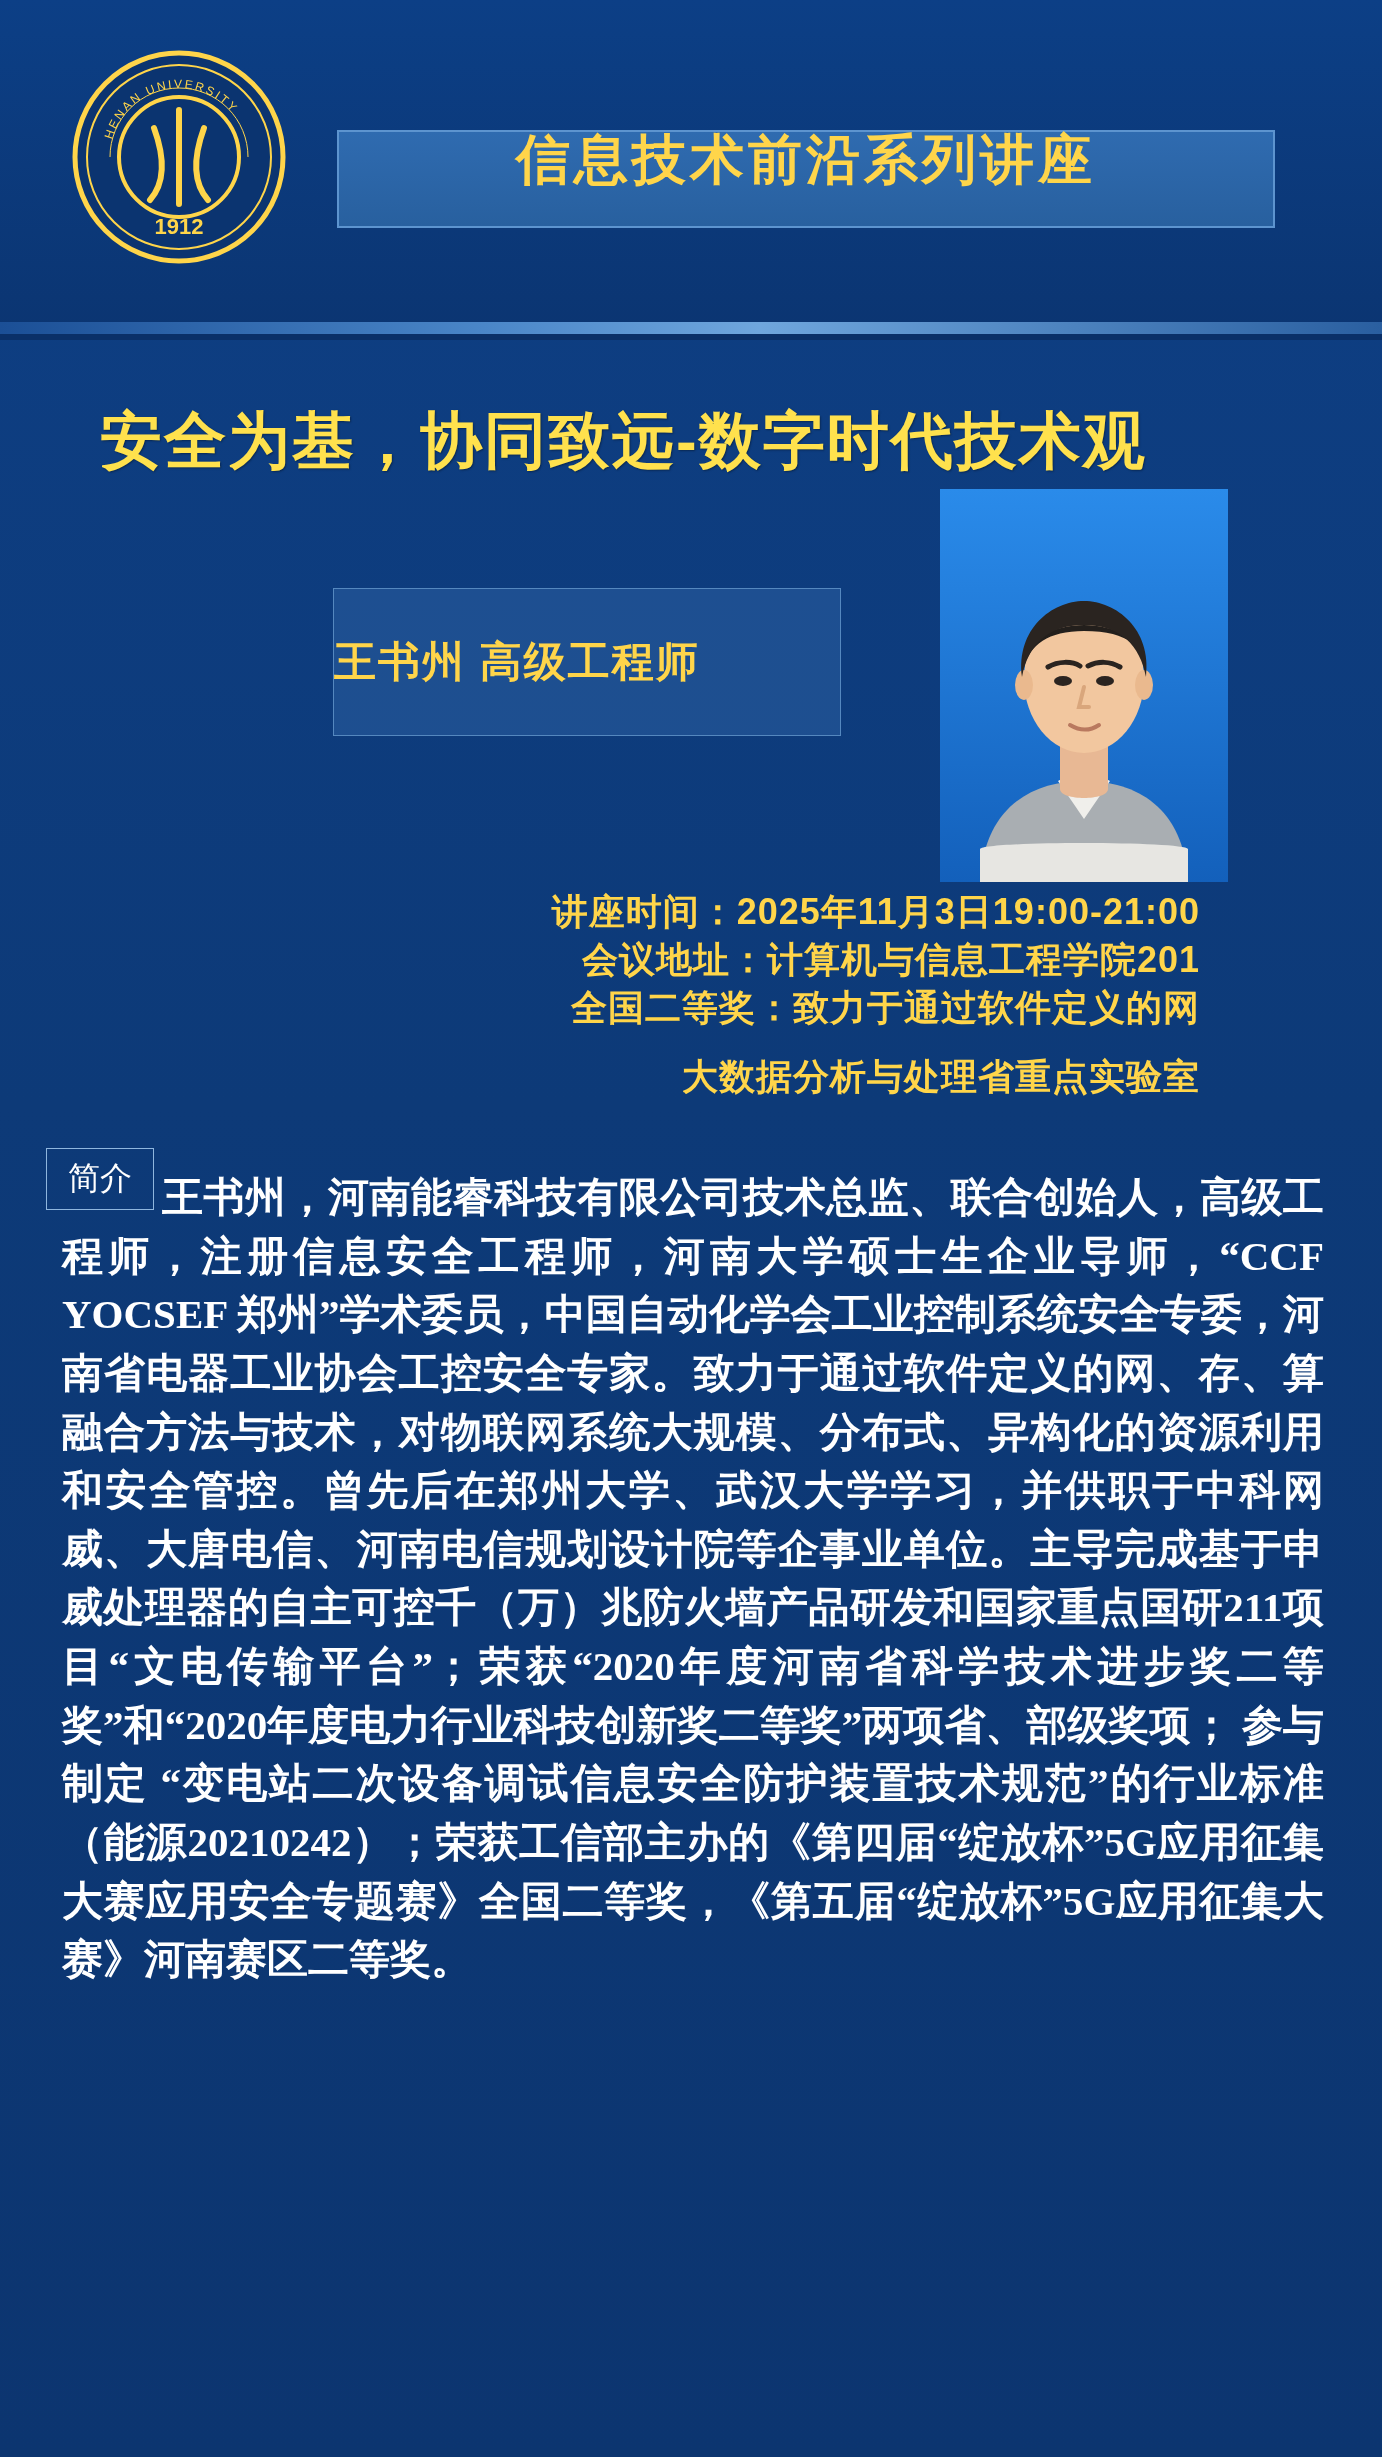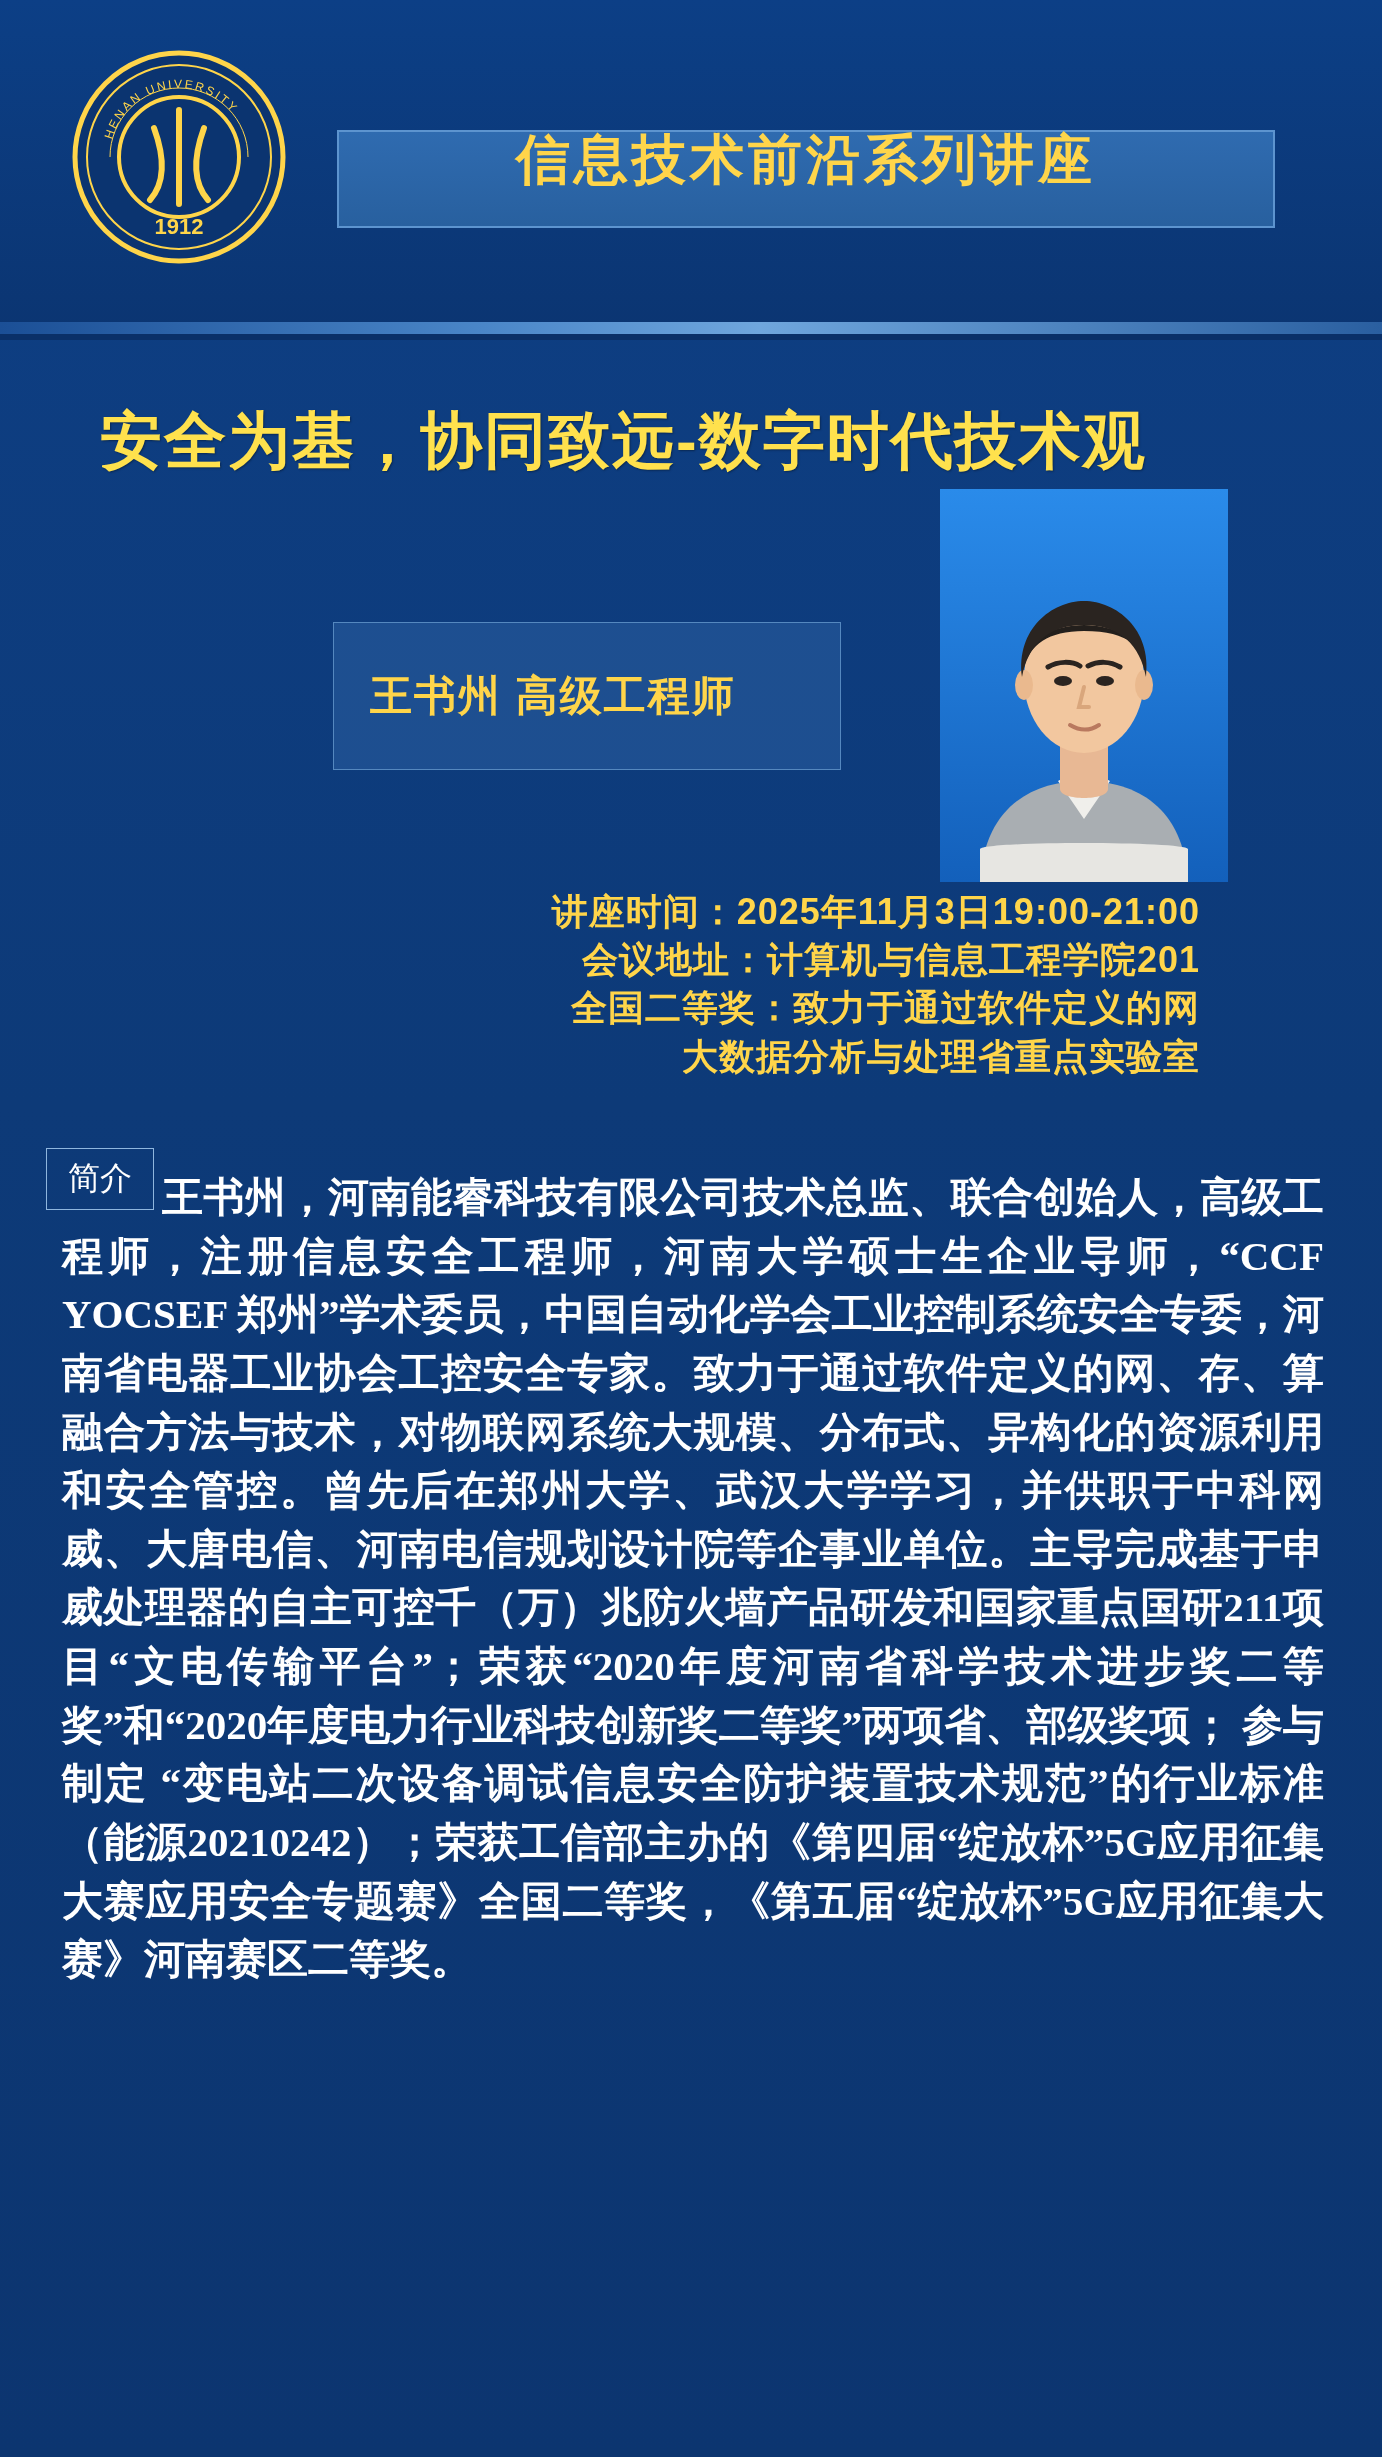--- a/index.html
+++ b/index.html
@@ -78,29 +78,28 @@
     font-weight:bold;
     letter-spacing:2px;
     line-height:1.15;
     text-shadow:1px 1px 2px rgba(0,0,0,.35);
   }
 
   
   .speaker-box{
     position:absolute;
     left:333px;
-    top:622px;
+    top:588px;
     width:508px;
     height:148px;
     background:rgba(44,95,160,.55);
     border:1px solid #5588bf;
     box-sizing:border-box;
     display:flex;
     align-items:center;
-    padding-left:36px;
   }
   .speaker-box span{
     color:#ffd54a;
     font-size:42px;
     font-weight:bold;
     letter-spacing:2px;
   }
 
   
   .portrait{
@@ -123,21 +122,21 @@
     width:1100px;
     color:#ffd54a;
     font-size:36px;
     font-weight:bold;
     line-height:1.34;
     letter-spacing:1px;
     text-align:right;
   }
   .info .row{white-space:nowrap;}
   .info .row .lbl{color:#ffd54a;}
-  .info .indent{padding-left:88px;}
+  .info .indent{padding-left:88px;margin-top:20px;}
 
   
   .bio-tag{
     position:absolute;
     left:46px;
     top:1148px;
     width:108px;
     height:62px;
     border:1px solid #8fb6de;
     box-sizing:border-box;

